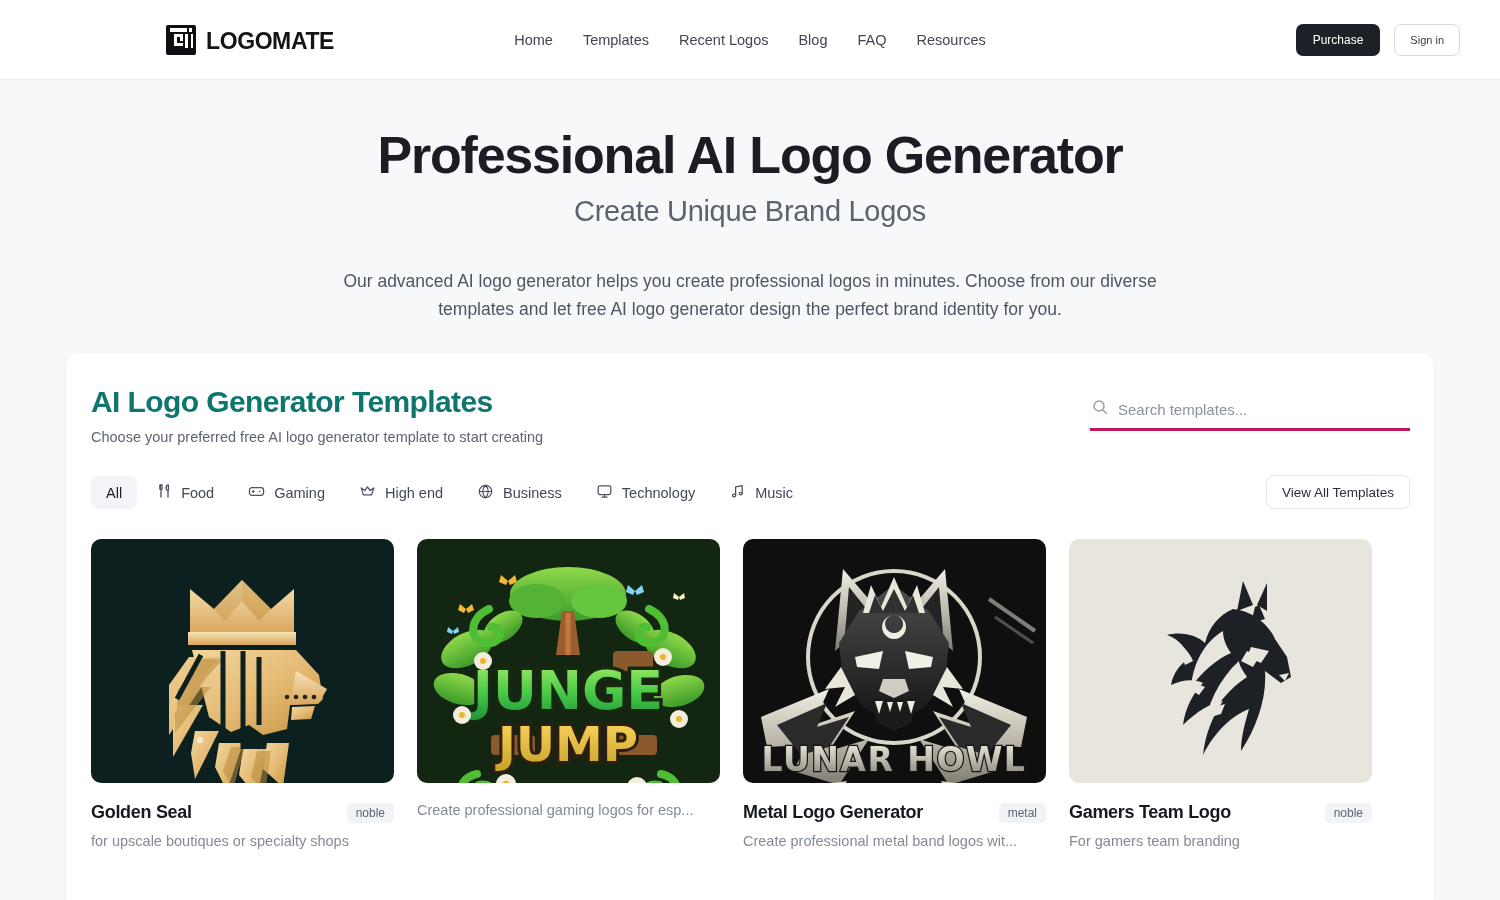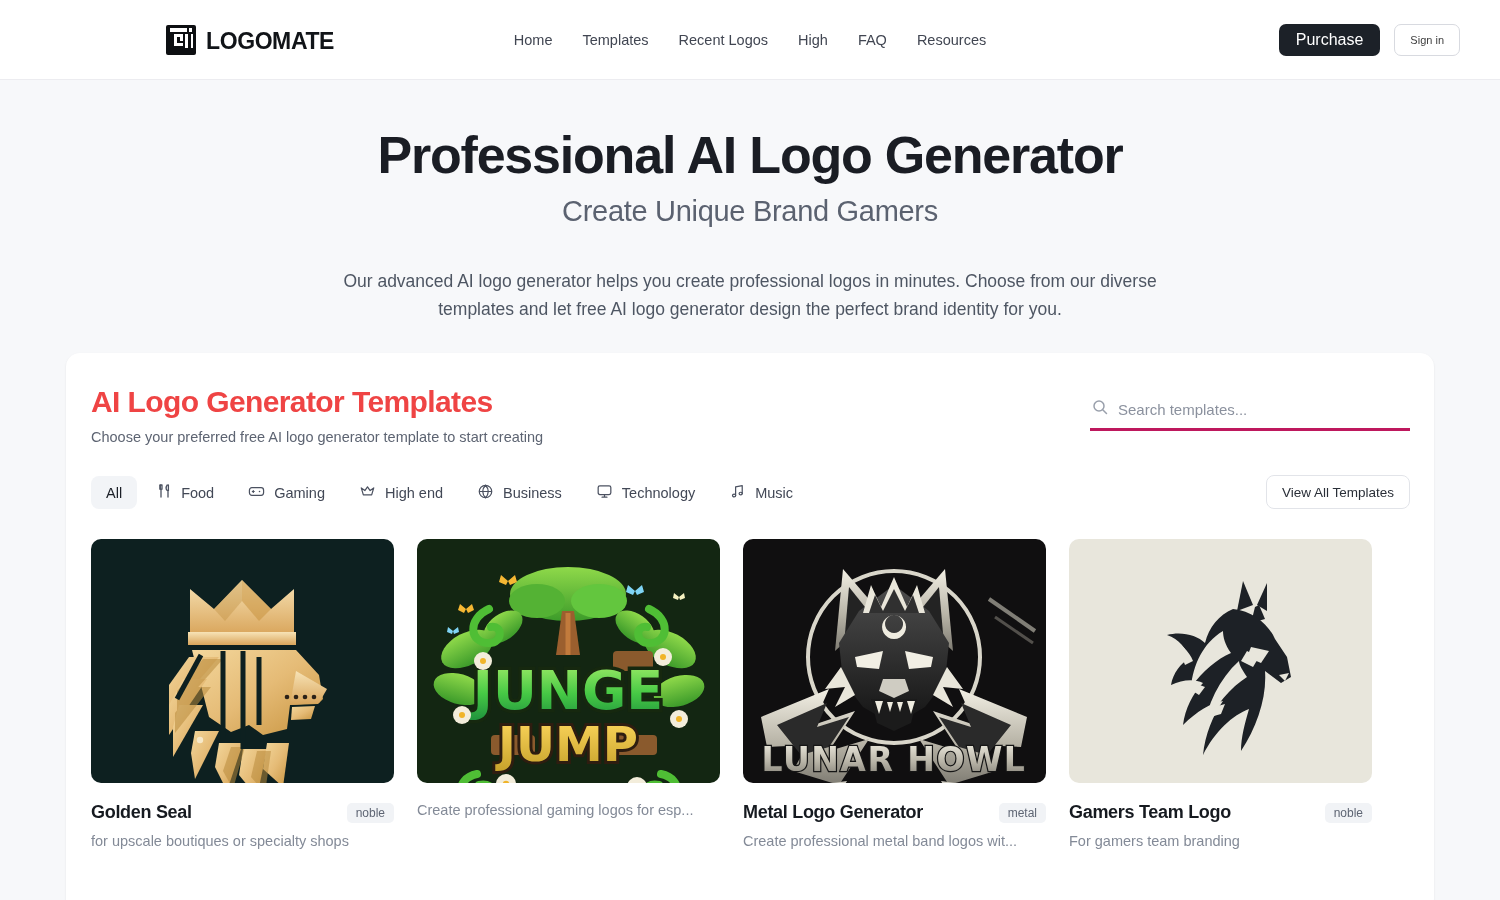--- a/index.html
+++ b/index.html
@@ -31,21 +31,21 @@
   }
   .nav a{
     font-size:14.5px; color:#414652; text-decoration:none;
     white-space:nowrap;
   }
   .header-actions{
     margin-left:auto; display:flex; align-items:center; gap:14px;
   }
   .btn-purchase{
     background:#1c2128; color:#fff; border:none;
-    font-size:16px; font-family:inherit;
+    font-size:12px; font-family:inherit;
     padding:0 17px; height:32px; border-radius:7px; cursor:pointer;
   }
   .btn-signin{
     background:#fff; color:#404040;
     border:1px solid #d8dae0;
     font-size:11px; font-family:inherit;
     padding:0 15px; height:32px; border-radius:7px; cursor:pointer;
   }
 
   
@@ -67,21 +67,21 @@
   .panel{
     position:absolute; top:353px; left:66px;
     width:1368px; height:560px;
     background:#fff; border-radius:14px;
     box-shadow:0 1px 3px rgba(16,24,40,.05), 0 1px 2px rgba(16,24,40,.04);
     padding:32px 24px 0 24px;
     overflow:hidden;
   }
   .panel-head{ display:flex; align-items:flex-start; padding:0 0 0 1px; }
   .panel-title{
-    font-size:30px; font-weight:bold; color:#ef4444; letter-spacing:-0.6px;
+    font-size:30px; font-weight:bold; color:#0f766e; letter-spacing:-0.6px;
   }
   .panel-sub{
     font-size:14.5px; color:#5d6472; margin-top:10px;
   }
   .search-wrap{
     margin-left:auto; width:320px; margin-top:14px;
     border-bottom:3px solid #be185d;
     display:flex; align-items:center; gap:10px; padding:0 2px 9px 2px;
   }
   .search-wrap input{
@@ -157,34 +157,34 @@
         <rect x="4" y="24" width="22" height="3" fill="#ffffff" opacity="0"></rect>
       </svg>
     </span>
     <span class="brand-name">LOGOMATE</span>
   </div>
 
   <nav class="nav">
     <a href="#">Home</a>
     <a href="#">Templates</a>
     <a href="#">Recent Logos</a>
-    <a href="#">High</a>
+    <a href="#">Blog</a>
     <a href="#">FAQ</a>
     <a href="#">Resources</a>
   </nav>
 
   <div class="header-actions">
     <button class="btn-purchase">Purchase</button>
     <button class="btn-signin">Sign in</button>
   </div>
 </div>
 
 <div class="hero">
   <h1>Professional AI Logo Generator</h1>
-  <h2>Create Unique Brand Gamers</h2>
+  <h2>Create Unique Brand Logos</h2>
   <p>Our advanced AI logo generator helps you create professional logos in minutes. Choose from our diverse templates and let free AI logo generator design the perfect brand identity for you.</p>
 </div>
 
 <div class="panel">
 
   <div class="panel-head">
     <div>
       <div class="panel-title">AI Logo Generator Templates</div>
       <div class="panel-sub">Choose your preferred free AI logo generator template to start creating</div>
     </div>

